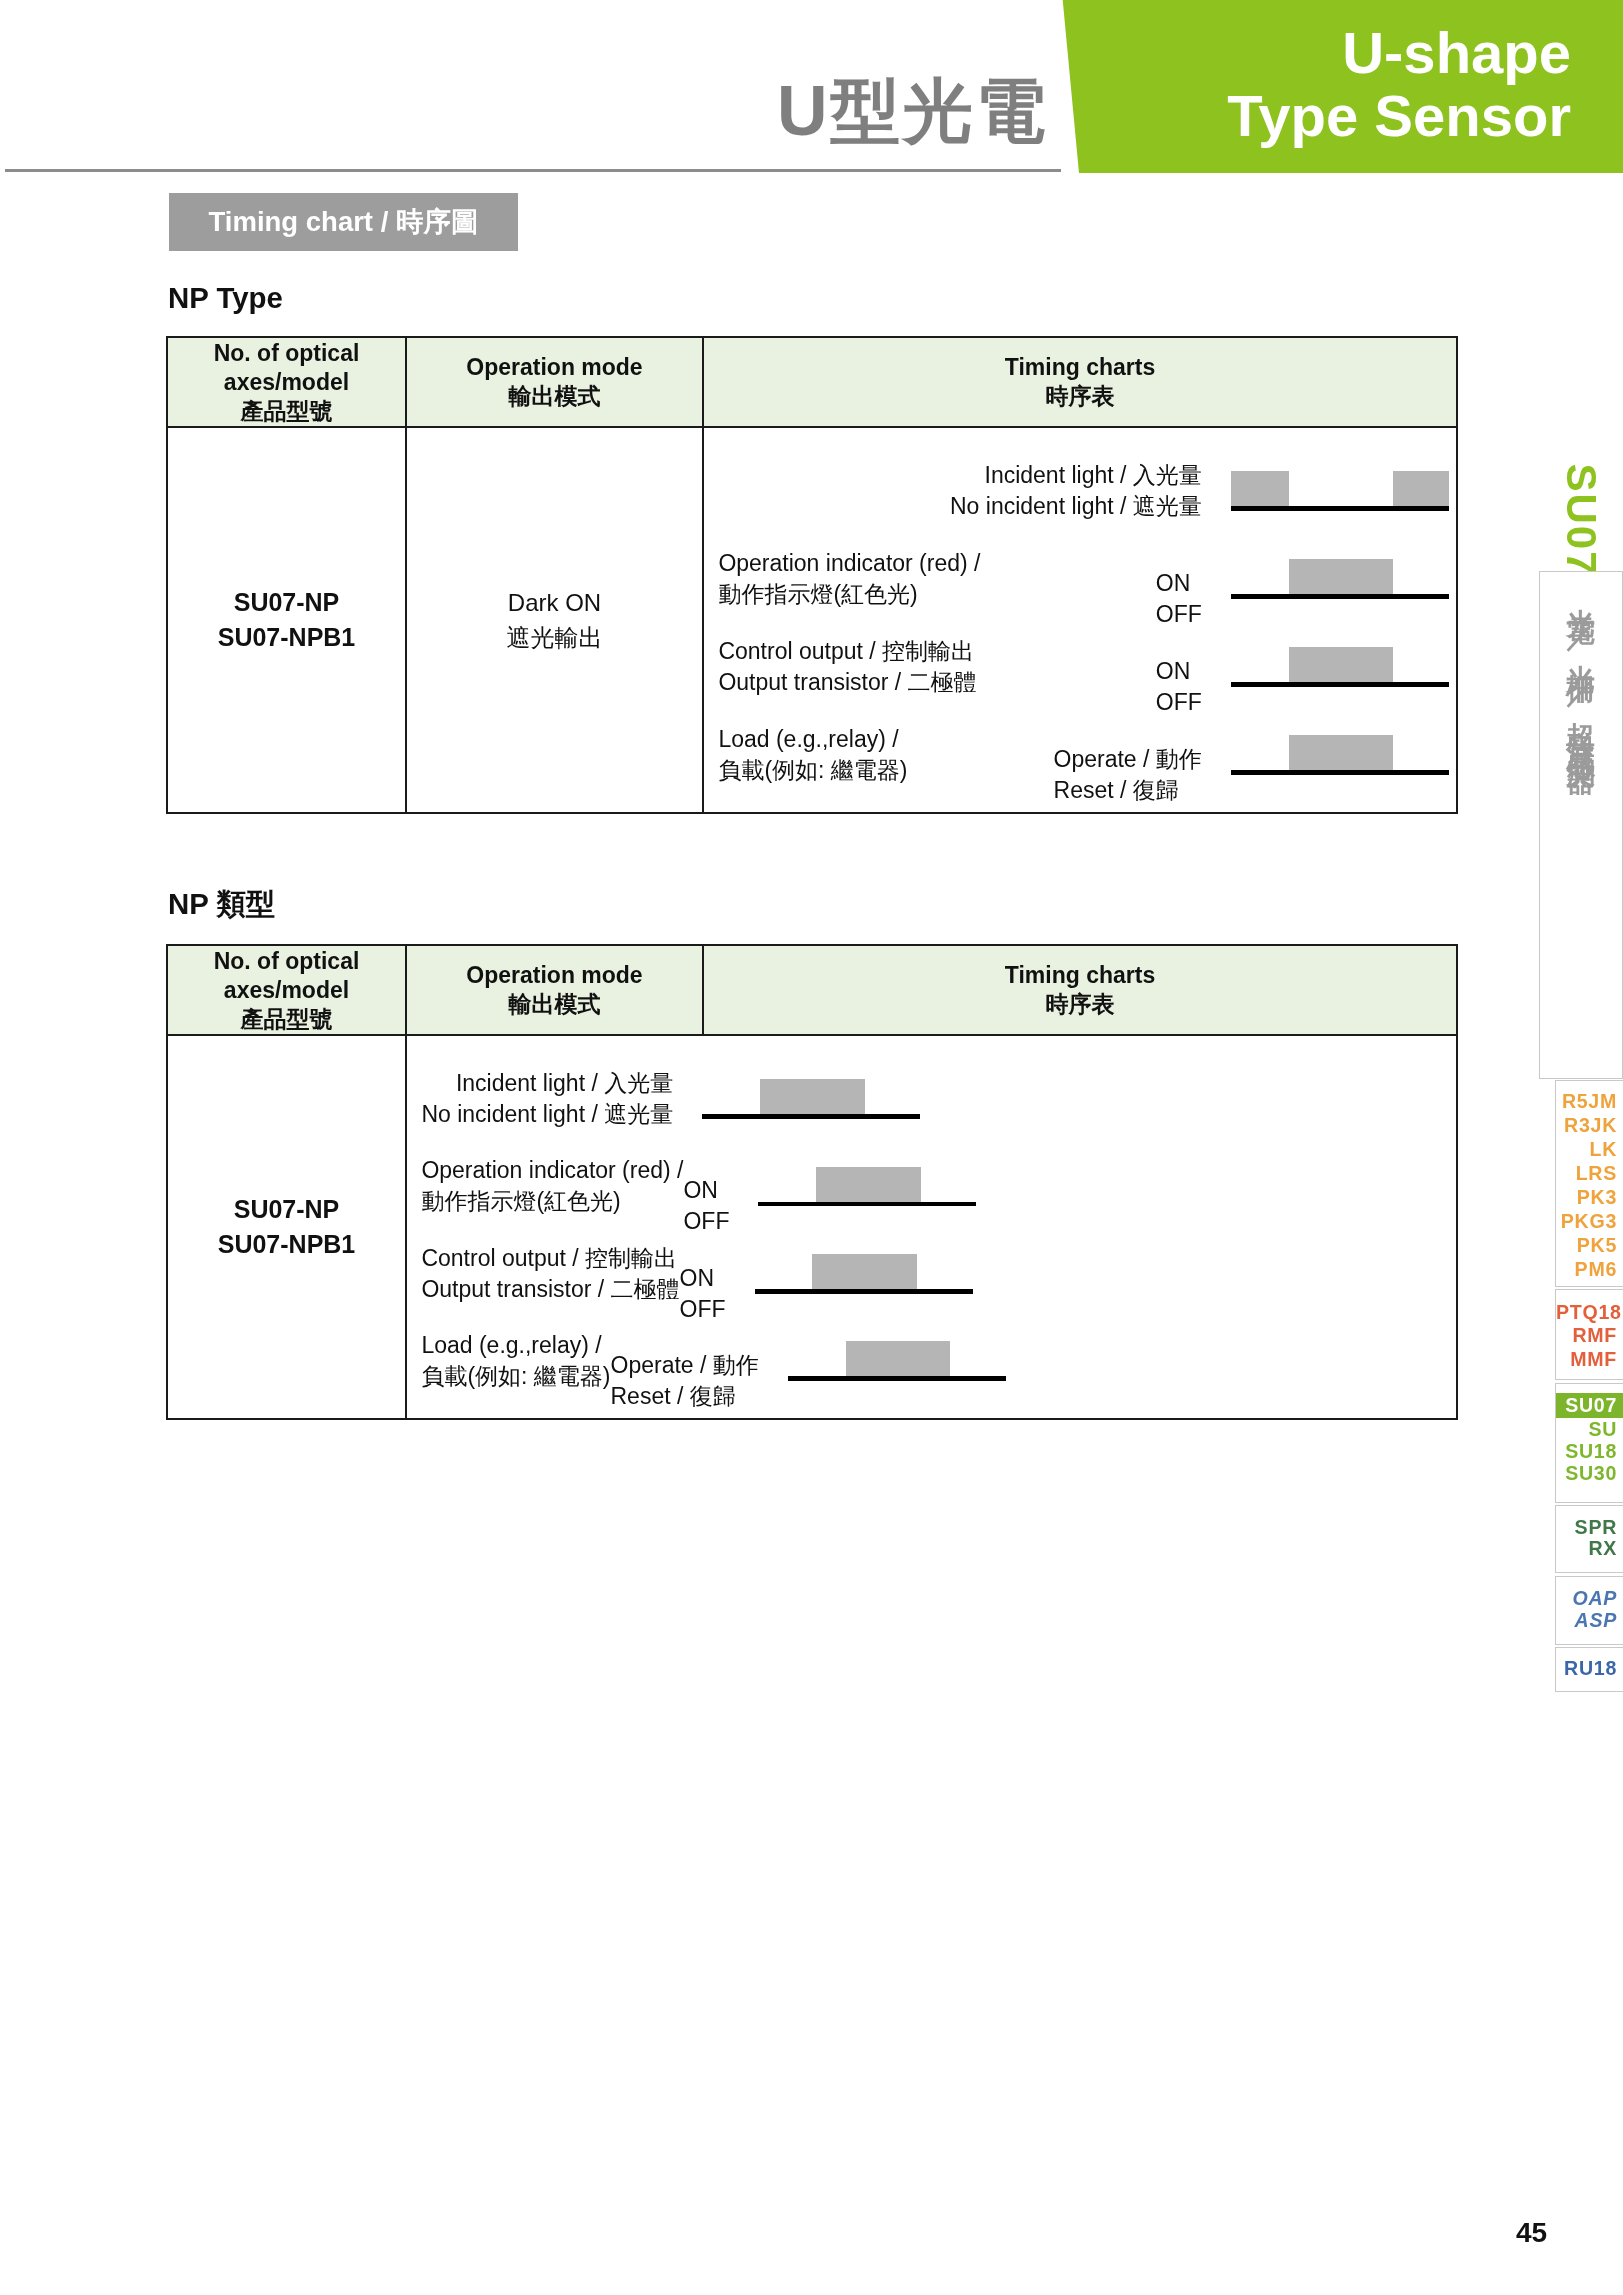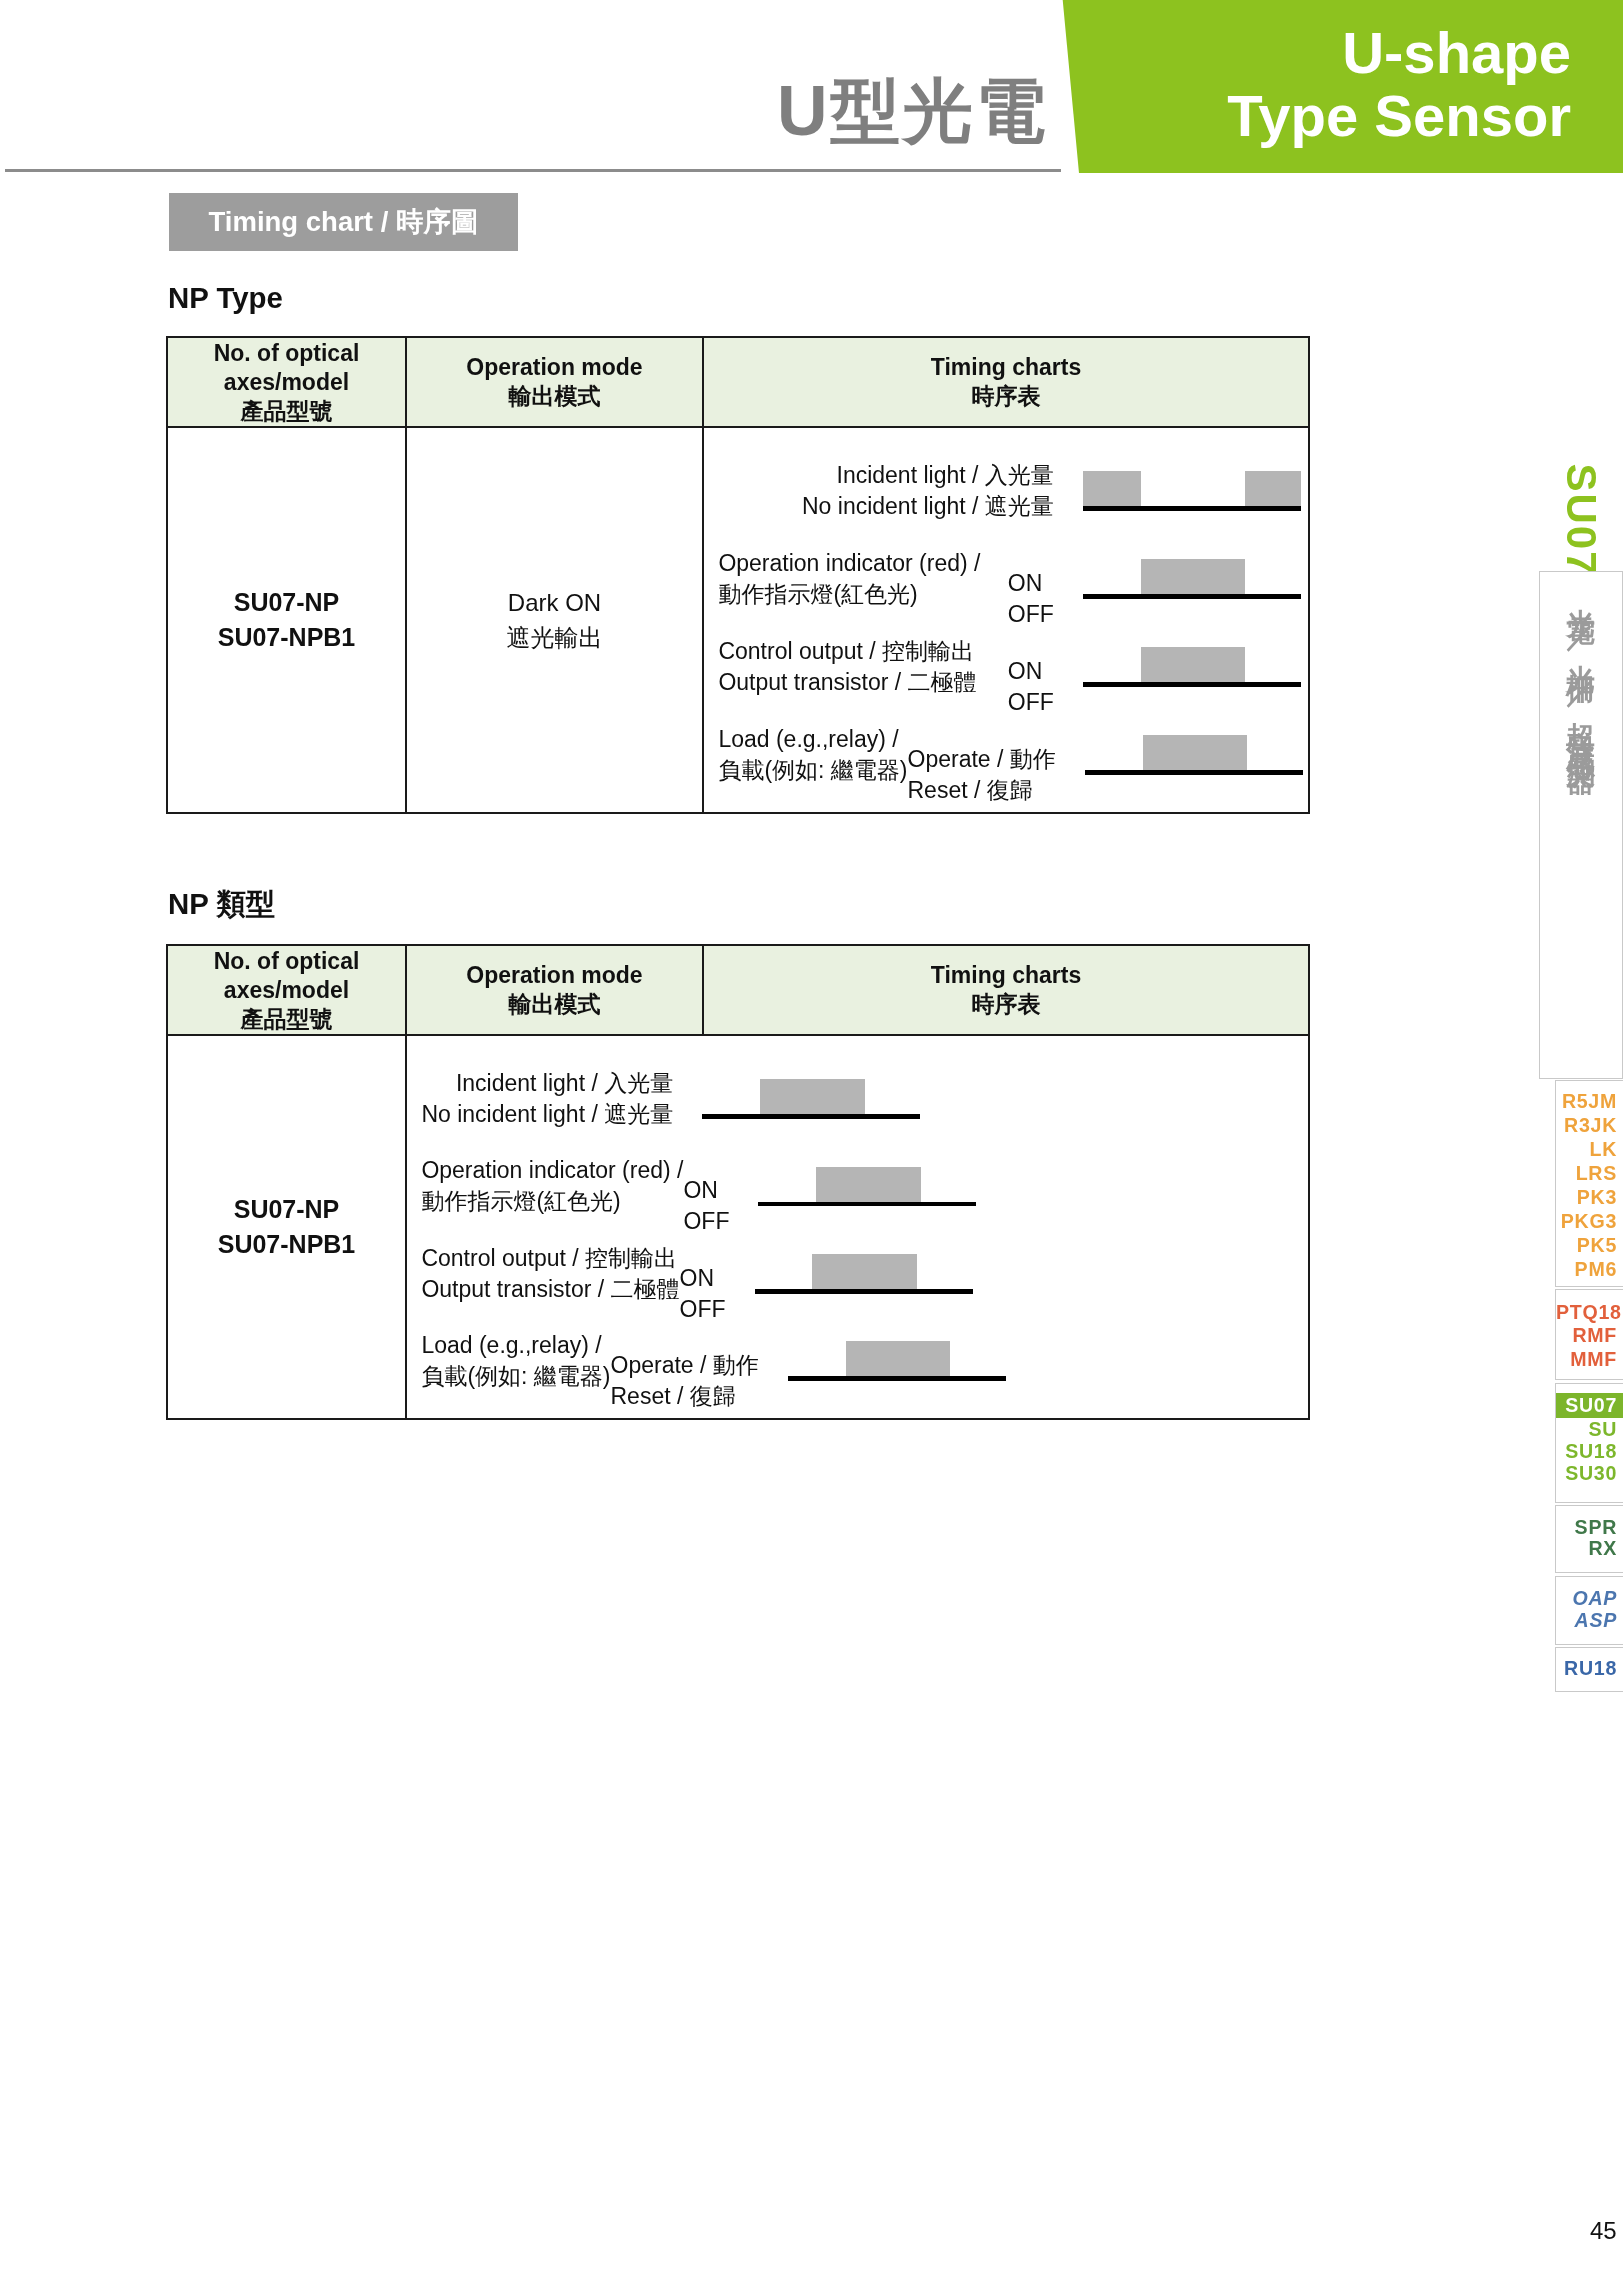--- a/index.html
+++ b/index.html
@@ -19,21 +19,21 @@
     color:#fff; text-align:right; padding:21px 52px 0 0; font-weight:bold;}
   .banner div{font-size:58px; line-height:63px; white-space:nowrap;}
 
   .badge{position:absolute; left:169px; top:193px; width:349px; height:58px; background:var(--badge-bg);
     color:#fff; font-weight:bold; font-size:27.5px; display:flex; align-items:center; justify-content:center; white-space:nowrap;}
 
   .tbl-heading{position:absolute; left:168px; font-size:29.4px; font-weight:bold; white-space:nowrap;}
   #heading1{top:281px;} #heading2{top:885px;}
 
   
-  .stable{position:absolute; left:166px; width:1144px; border:2px solid var(--border-dark);
+  .stable{position:absolute; left:166px; width:1292px; border:2px solid var(--border-dark);
     display:grid; grid-template-columns:239px 297px 1fr;}
   #table1{top:336px; height:478px; grid-template-rows:90px 1fr;}
   #table2{top:944px; height:476px; grid-template-rows:90px 1fr;}
   .cell{border-right:2px solid var(--border-dark); min-width:0;}
   .cell.last{border-right:none;}
   .hcell{background:var(--table-header-bg); border-bottom:2px solid var(--border-dark);
     display:flex; flex-direction:column; justify-content:center; align-items:center;
     font-size:23px; line-height:29px; font-weight:600; text-align:center;}
   .vcell{display:flex; flex-direction:column; justify-content:center; align-items:center;
     font-size:24px; line-height:35px; text-align:center;}
@@ -67,21 +67,21 @@
   .group .item{position:relative; z-index:1; text-align:right; padding-right:22px;
     font-weight:bold; font-size:19.6px; letter-spacing:0.7px; white-space:nowrap;}
   #group1{top:1080px; height:207px; padding-top:7.9px;} #group1 .item{line-height:24px;}
   #group2{top:1289px; height:91px; padding-top:10.5px;} #group2 .item{line-height:23.6px;}
   #group3{top:1383px; height:120px; padding-top:9.2px;} #group3 .item{line-height:22px;}
   #group4{top:1505px; height:68px; padding-top:10.5px;} #group4 .item{line-height:21.6px;}
   #group5{top:1576px; height:69px; padding-top:9.8px;} #group5 .item{line-height:22px;font-style:italic;}
   #group6{top:1647px; height:45px;  padding-top:9.2px;} #group6 .item{line-height:22px;}
   .item.active{padding-top:1.3px; padding-bottom:1.3px;}
 
-  .page-num{position:absolute; left:1590px; top:2217px; font-size:24px;}
+  .page-num{position:absolute; left:1516px; top:2217px; font-size:28px;font-weight:bold;}
 </style>
 </head>
 <body>
 
 <div class="rule"></div>
 <div class="cjk-title">U型光電</div>
 <div class="banner" style="background: rgb(141, 194, 31);">
   <div>U-shape</div>
   <div>Type Sensor</div>
 </div>

